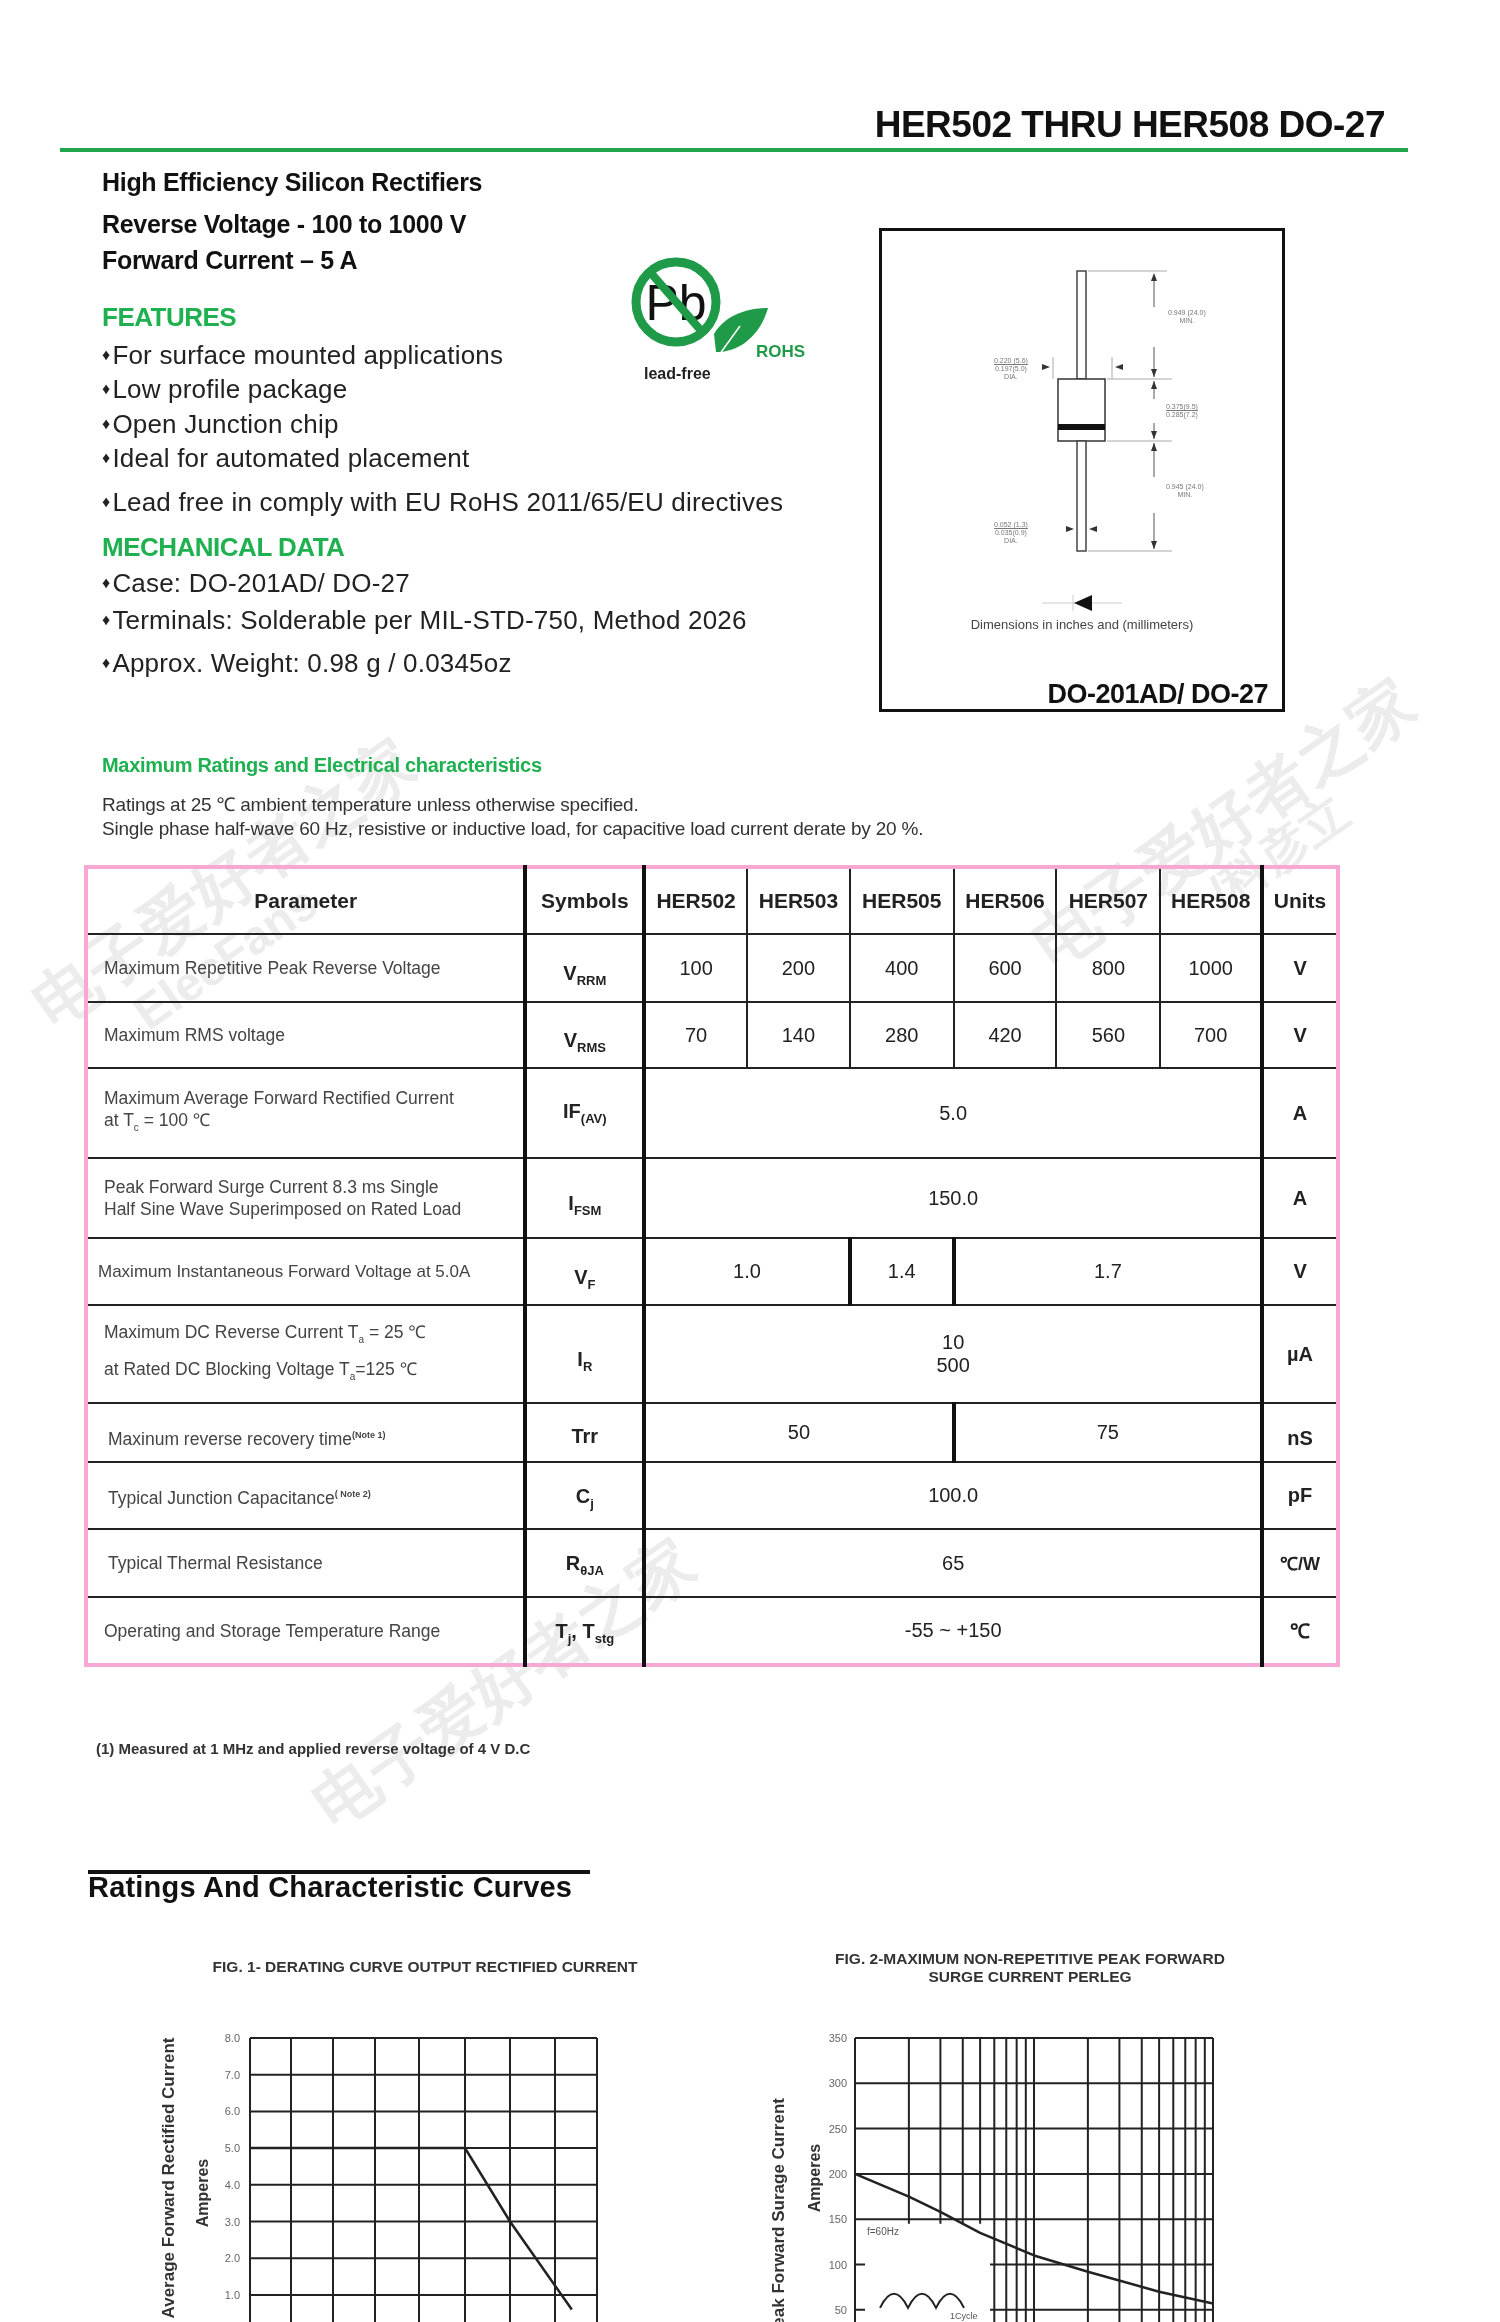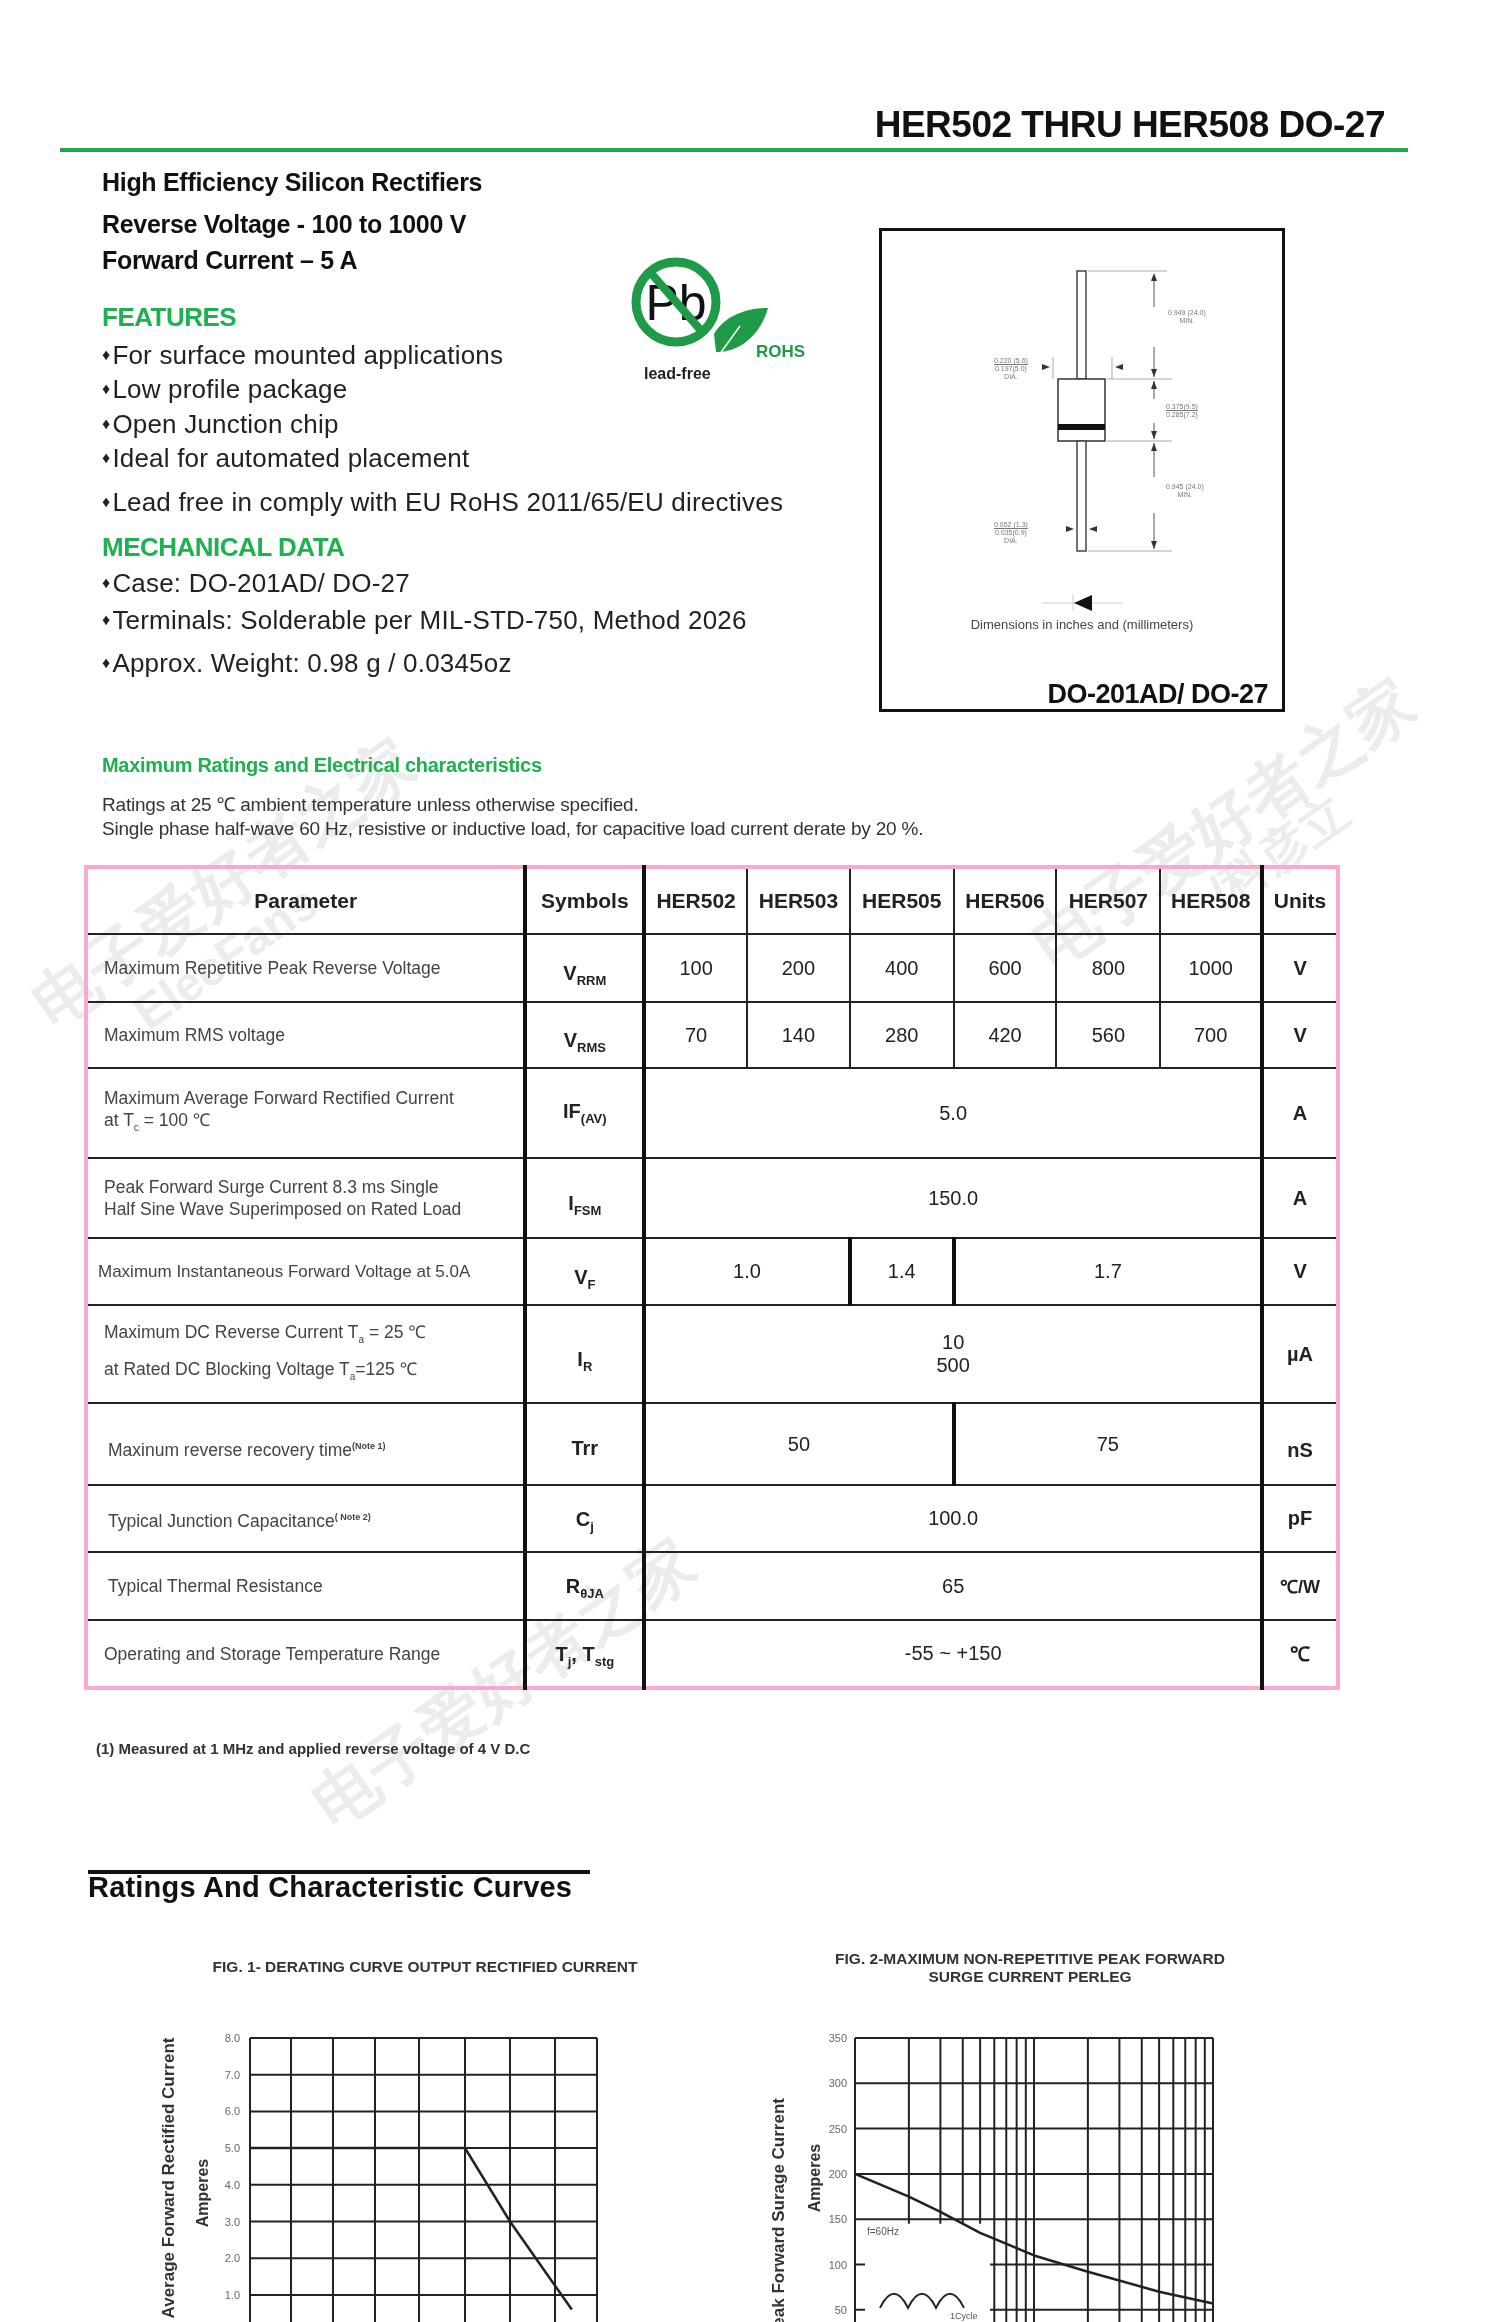--- a/index.html
+++ b/index.html
@@ -221,21 +221,21 @@
           <div><span>Maximum DC Reverse Current   T</span><sub style="font-size:10px">a</sub><span> = 25  ℃</span></div>
           <div><span>at Rated DC Blocking Voltage    T</span><sub style="font-size:10px">a</sub><span>=125  ℃</span></div>
         </td>
     <td class="sym thick-l"><span>I</span><sub>R</sub></td>
     <td class="thick-l" colspan="6" style="line-height:23px">
           <div>10</div>
           <div>500</div>
         </td>
     <td class="unit thick-l">µA</td>
   </tr>
-  <tr style="height:82px">
+  <tr style="height:59px">
     <td class="param" style="padding-left:20px; padding-top:8px"><span>Maxinum reverse recovery time</span><sup style="font-size:9px; font-weight:bold">(Note 1)</sup></td>
     <td class="sym thick-l" style="padding-top:8px">Trr</td>
     <td class="thick-l" colspan="3">50</td>
     <td class="thick-l" colspan="3">75</td>
     <td class="unit thick-l" style="padding-top:12px">nS</td>
   </tr>
   <tr style="height:67px">
     <td class="param" style="padding-left:20px"><span>Typical Junction Capacitance</span><sup style="font-size:9px; font-weight:bold">( Note 2)</sup></td>
     <td class="sym thick-l" style="padding-top:4px"><span>C</span><sub>j</sub></td>
     <td class="thick-l" colspan="6">100.0</td>

